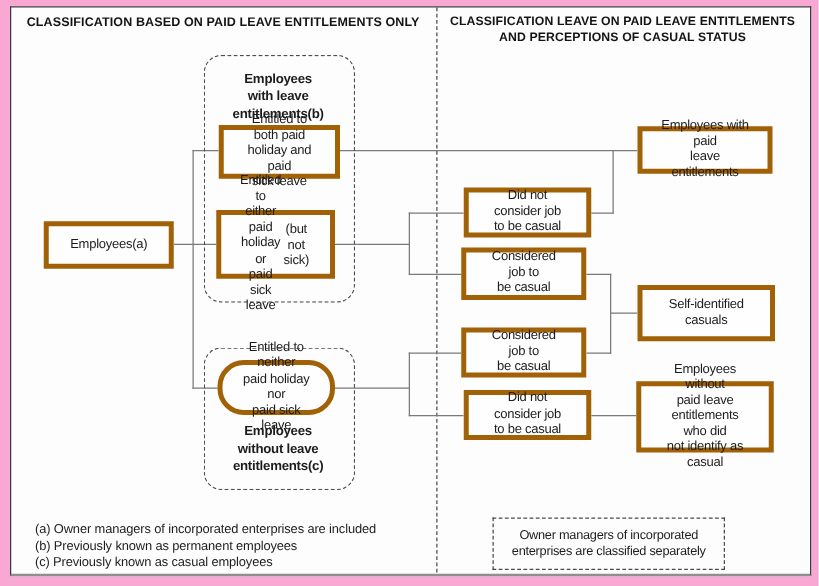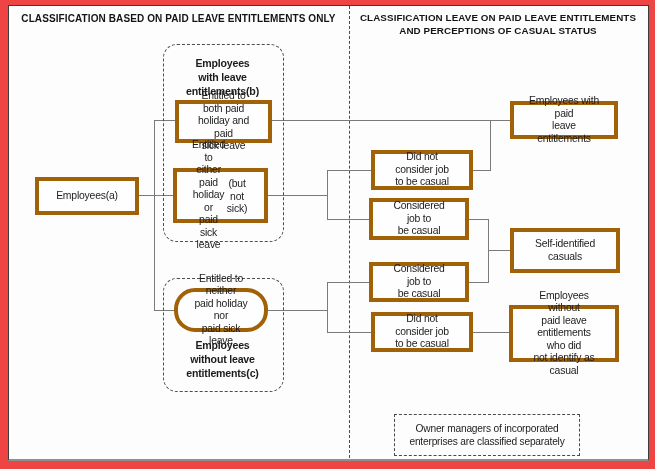--- a/index.html
+++ b/index.html
@@ -1,17 +1,17 @@
 <!DOCTYPE html>
 <html><head>
 <meta charset="utf-8">
 <style>
   html,body{margin:0;padding:0;background:#ffffff;}
   #canvas{
-    position:relative;width:655px;height:469px;background:#ef4444;
+    position:relative;width:655px;height:469px;background:#f9a8d4;
     font-family:"Liberation Sans",sans-serif;color:#1c1c1c;overflow:hidden;
   }
   .frame{
     position:absolute;left:8px;top:5px;width:639px;height:453px;
     border:1px solid #3c3c3c;border-bottom:2px solid #8f8f8f;background:#fdfdfd;
   }
   .divider{
     position:absolute;left:349px;top:6px;height:452px;width:0;
     border-left:1px dashed #4a4a4a;
   }
@@ -115,14 +115,19 @@
   <div class="box" style="left:510px;top:228px;width:110px;height:45px;">Self-identified
 casuals</div>
   <div class="box" style="left:509px;top:305px;width:110px;height:57px;">Employees without
 paid leave
 entitlements who did
 not identify as casual</div>
 
   <div class="note">Owner managers of incorporated
 enterprises are classified separately</div>
 
+  <div class="footnotes">
+    <div>(a) Owner managers of incorporated enterprises are included</div>
+    <div>(b) Previously known as permanent employees</div>
+    <div>(c) Previously known as casual employees</div>
+  </div>
 
 </div>
 
 </body></html>

